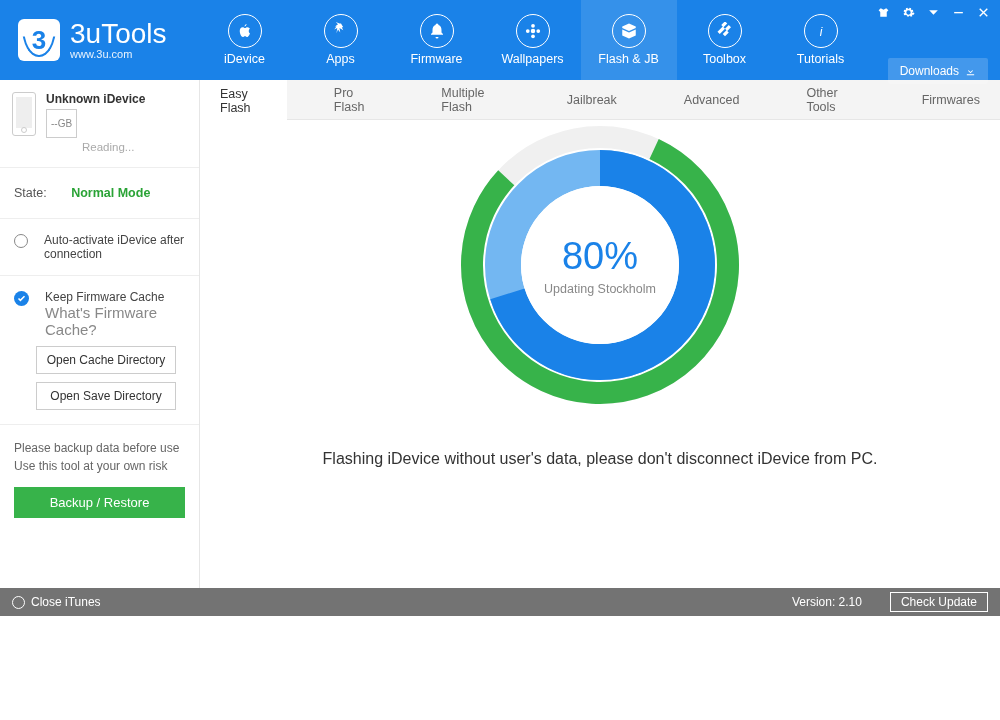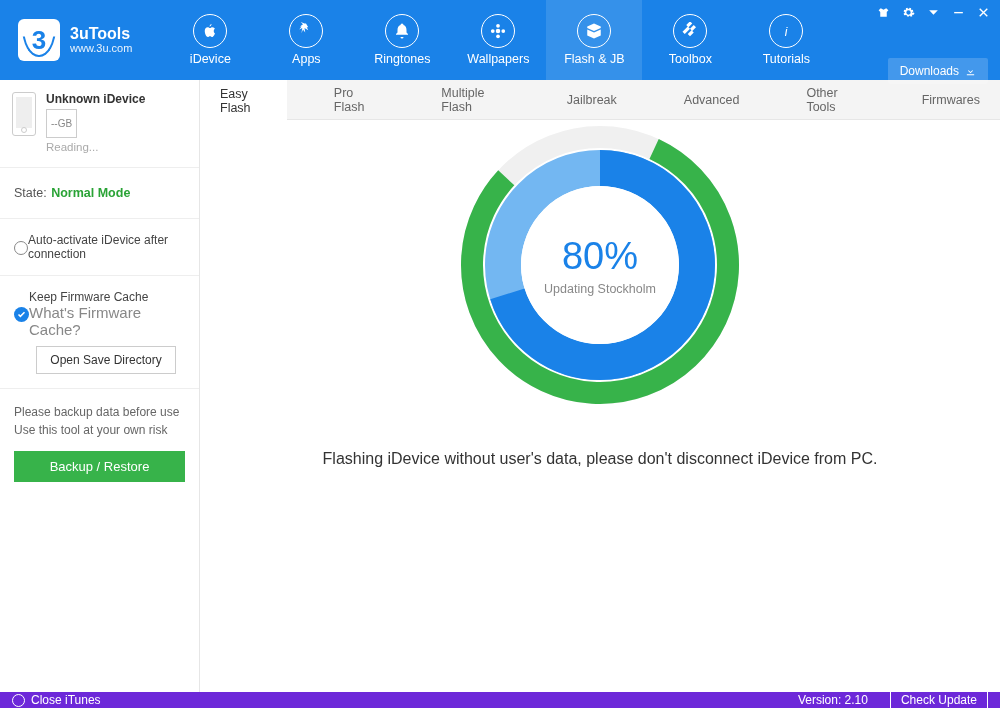--- a/index.html
+++ b/index.html
@@ -3,52 +3,52 @@
 <meta charset="utf-8">
 <style>
 * { margin: 0; padding: 0; box-sizing: border-box; font-family: "Segoe UI", Arial, sans-serif; }
 body { width: 1000px; height: 720px; overflow: hidden; background: #fff; }
 
 .header { background: #1a82e8; height: 80px; display: flex; align-items: center; padding: 0 10px 0 18px; position: relative; }
 .logo-box { display: flex; align-items: center; margin-right: 30px; }
 .logo-icon { width: 42px; height: 42px; background: #fff; border-radius: 6px; display: flex; align-items: center; justify-content: center; color: #1a82e8; font-size: 26px; font-weight: bold; margin-right: 10px; position: relative; }
 .logo-icon::after { content: ""; position: absolute; inset: 4px; border: 2px solid #1a82e8; border-radius: 4px 4px 50% 50% / 4px 4px 90% 90%; border-top: none; border-left-color:#1a82e8; border-right-color:#1a82e8; border-bottom-color:#1a82e8; clip-path: polygon(0 40%, 100% 40%, 100% 100%, 0 100%); }
 .logo-text { color: #fff; }
-.logo-title { font-size: 16px; font-weight: 700; line-height: 1; }
+.logo-title { font-size: 28px; font-weight: 400; line-height: 1; }
 .logo-sub { font-size: 11px; opacity: 0.9; }
 
 .nav { display: flex; height: 100%; }
 .nav-item { width: 96px; display: flex; flex-direction: column; align-items: center; justify-content: center; color: #fff; font-size: 12.5px; cursor: pointer; gap: 4px; }
 .nav-item.active { background: rgba(255,255,255,0.12); }
 .nav-icon { width: 34px; height: 34px; border: 1.5px solid #fff; border-radius: 50%; display: flex; align-items: center; justify-content: center; }
 .nav-icon svg { width: 18px; height: 18px; fill: #fff; }
 
 .win-controls { position: absolute; top: 6px; right: 10px; display: flex; gap: 12px; color: #fff; align-items: center; }
 .win-controls span { cursor: pointer; font-size: 13px; display: inline-flex; }
 .win-controls svg { width: 13px; height: 13px; fill: #fff; }
 
 .downloads-btn { position: absolute; right: 12px; top: 38px; background: rgba(255,255,255,0.18); color: #fff; padding: 6px 12px; font-size: 12px; border-radius: 2px; cursor: pointer; display: flex; align-items: center; gap: 6px; margin-top: 20px; }
 
-.body { display: flex; height: 612px; }
+.body { display: flex; height: 508px; }
 .sidebar { width: 200px; border-right: 1px solid #e6e6e6; display: flex; flex-direction: column; }
 .device-blk { padding: 12px 12px 14px; display: flex; gap: 10px; border-bottom: 1px solid #eee; }
 .device-img { width: 24px; height: 44px; border: 1.5px solid #ccc; border-radius: 3px; position: relative; }
 .device-img::before { content:""; position:absolute; top:4px; left:3px; right:3px; bottom:7px; background:#eee; }
 .device-img::after { content:""; position:absolute; bottom:2px; left:50%; transform:translateX(-50%); width:4px; height:4px; border:1px solid #ccc; border-radius:50%; }
 .device-info { font-size: 12px; }
 .device-name { font-weight: bold; color: #333; margin-bottom: 3px; }
 .device-gb { display:inline-block; border:1px solid #ccc; font-size:10px; padding:8px 4px; color:#888; margin-bottom:3px; }
-.device-status { color: #aaa; font-size: 11.5px; }
+.device-status { color: #aaa; font-size: 11.5px; margin-left: 36px; }
 
 .state-blk { padding: 18px 14px; border-bottom: 1px solid #eee; font-size: 12.5px; }
-.state-blk .lbl { color: #555; margin-right: 1px; }
+.state-blk .lbl { color: #555; margin-right: 21px; }
 .state-blk .val { color: #2aa336; font-weight: bold; }
 
 .opt-blk { padding: 14px; border-bottom: 1px solid #eee; font-size: 12px; color: #444; }
-.opt-row { display: flex; align-items: center; gap: 0; }
+.opt-row { display: flex; align-items: flex-start; gap: 16px; }
 .radio-o { width: 14px; height: 14px; border: 1.5px solid #888; border-radius: 50%; flex-shrink: 0; margin-top: 1px; }
 .check-o { width: 15px; height: 15px; background: #1a82e8; border-radius: 50%; flex-shrink: 0; display:flex; align-items:center; justify-content:center; margin-top:1px; }
 .check-o svg { width:9px; height:9px; fill:#fff; }
 .opt-link { color: #888; font-size: 15px; cursor: pointer; }
 .side-btn { display: block; width: 140px; padding: 6px 0; text-align: center; border: 1px solid #ccc; background: #fff; font-size: 12px; color: #333; margin-top: 8px; cursor: pointer; }
 
 .warn-blk { padding: 14px; font-size: 12px; color: #666; }
 .warn-blk p { line-height: 1.5; }
 .backup-btn { display:block; width: 100%; padding: 8px 0; background: #37b34a; color:#fff; border:none; font-size: 13px; margin-top: 12px; cursor:pointer; }
 
@@ -57,24 +57,24 @@
 .tab { padding: 0 20px; display:flex; align-items:center; font-size: 12.5px; color: #666; cursor:pointer; }
 .tab.active { background: #fff; color: #333; border-top: 2px solid transparent; margin-bottom:-1px; border-bottom:1px solid #fff; }
 
 .content { flex:1; display:flex; flex-direction:column; align-items:center; justify-content:flex-start; padding-bottom: 40px; }
 .ring-wrap { position: relative; width: 290px; height: 290px; }
 .ring-center { position:absolute; inset:0; display:flex; flex-direction:column; align-items:center; justify-content:center; }
 .pct { font-size: 38px; color: #1a82e8; font-weight: 400; }
 .pct-sub { font-size: 12.5px; color: #888; margin-top: 4px; }
 .flash-msg { margin-top: 40px; font-size: 16px; color: #333; }
 
-.footer { height: 16px; background: #6d28d9; display:flex; align-items:center; padding: 0 12px; color:#fff; font-size:12px; }
+.footer { height: 28px; background: #737373; display:flex; align-items:center; padding: 0 12px; color:#fff; font-size:12px; }
 .foot-left { display:flex; align-items:center; gap:6px; cursor:pointer; }
 .foot-left .c { width:13px; height:13px; border:1.5px solid #fff; border-radius:50%; }
-.foot-right { margin-left:auto; display:flex; align-items:center; gap:22px; }
+.foot-right { margin-left:auto; display:flex; align-items:center; gap:28px; }
 .check-upd { border:1px solid #fff; padding: 2px 10px; cursor:pointer; }
 </style>
 </head>
 <body>
 
 <div class="header">
   <div class="logo-box">
     <div class="logo-icon">3</div>
     <div class="logo-text">
       <div class="logo-title">3uTools</div>
@@ -97,21 +97,21 @@
           </svg>
         </span>
       <span>Apps</span>
     </div>
     <div class="nav-item">
       <span class="nav-icon">
           <svg viewBox="0 0 24 24">
             <path d="M12 2a2 2 0 012 2c3 1 4 4 4 7v3l2 2v1H4v-1l2-2v-3c0-3 1-6 4-7a2 2 0 012-2zm-2 18a2 2 0 004 0h-4z"></path>
           </svg>
         </span>
-      <span>Ringtones</span>
+      <span>Firmware</span>
     </div>
     <div class="nav-item">
       <span class="nav-icon">
           <svg viewBox="0 0 24 24">
             <circle cx="12" cy="12" r="3"></circle>
             <circle cx="12" cy="5" r="2.5"></circle>
             <circle cx="12" cy="19" r="2.5"></circle>
             <circle cx="5" cy="12" r="2.5"></circle>
             <circle cx="19" cy="12" r="2.5"></circle>
           </svg>
@@ -208,20 +208,21 @@
         <span class="check-o">
             <svg viewBox="0 0 24 24">
               <path d="M4 12l5 5L20 6" stroke="#fff" stroke-width="4" fill="none"></path>
             </svg>
           </span>
         <div>
           <div>Keep Firmware Cache</div>
           <span class="opt-link">What's Firmware Cache?</span>
         </div>
       </div>
+      <button class="side-btn" style="margin-left:22px">Open Cache Directory</button>
       <button class="side-btn" style="margin-left:22px">Open Save Directory</button>
     </div>
 
     <div class="warn-blk">
       <p>Please backup data before use</p>
       <p>Use this tool at your own risk</p>
       <button class="backup-btn">Backup / Restore</button>
     </div>
   </div>
 

